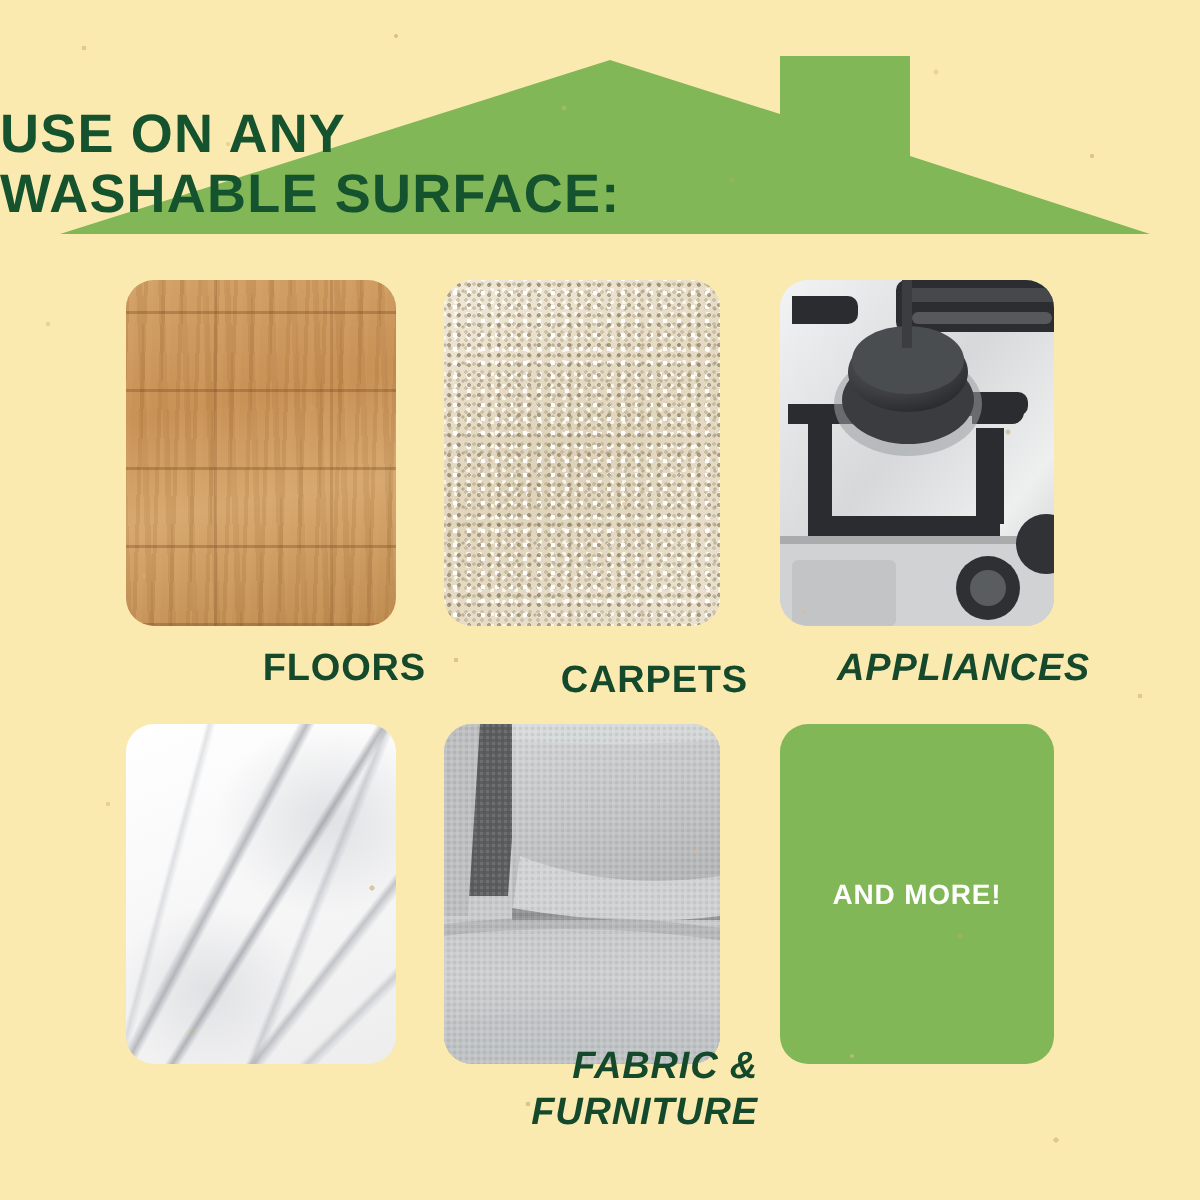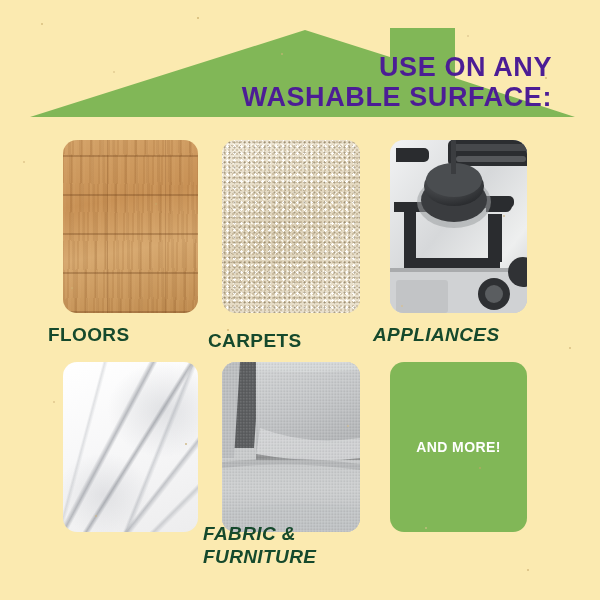--- a/index.html
+++ b/index.html
@@ -48,38 +48,38 @@
       radial-gradient(circle at 52% 42%, #cdaf71 0 1px, transparent 1.2px);
     background-repeat:no-repeat;
   }
 
   
   #header { position:absolute; left:0; top:0; width:600px; height:125px; }
   #roof-svg { position:absolute; left:0; top:0; }
 
   #header-text {
     position:absolute; left:0; top:52px; width:552px;
-    text-align:right;
-    color:#4c1d95;
+    text-align:left;
+    color:#14532d;
     font-weight:800;
     font-size:27px;
     line-height:30px;
     letter-spacing:.6px;
   }
   #header-text span { display:block; white-space:nowrap; }
 
   
   .tile {
     position:absolute;
     border-radius:14px;
     overflow:hidden;
   }
   .caption {
     position:absolute;
-    text-align:left;
+    text-align:right;
     color:#15492c;
     font-weight:800;
     font-size:19px;
     line-height:23px;
     letter-spacing:.4px;
     white-space:pre-line;
   }
 
   
   .wood {

